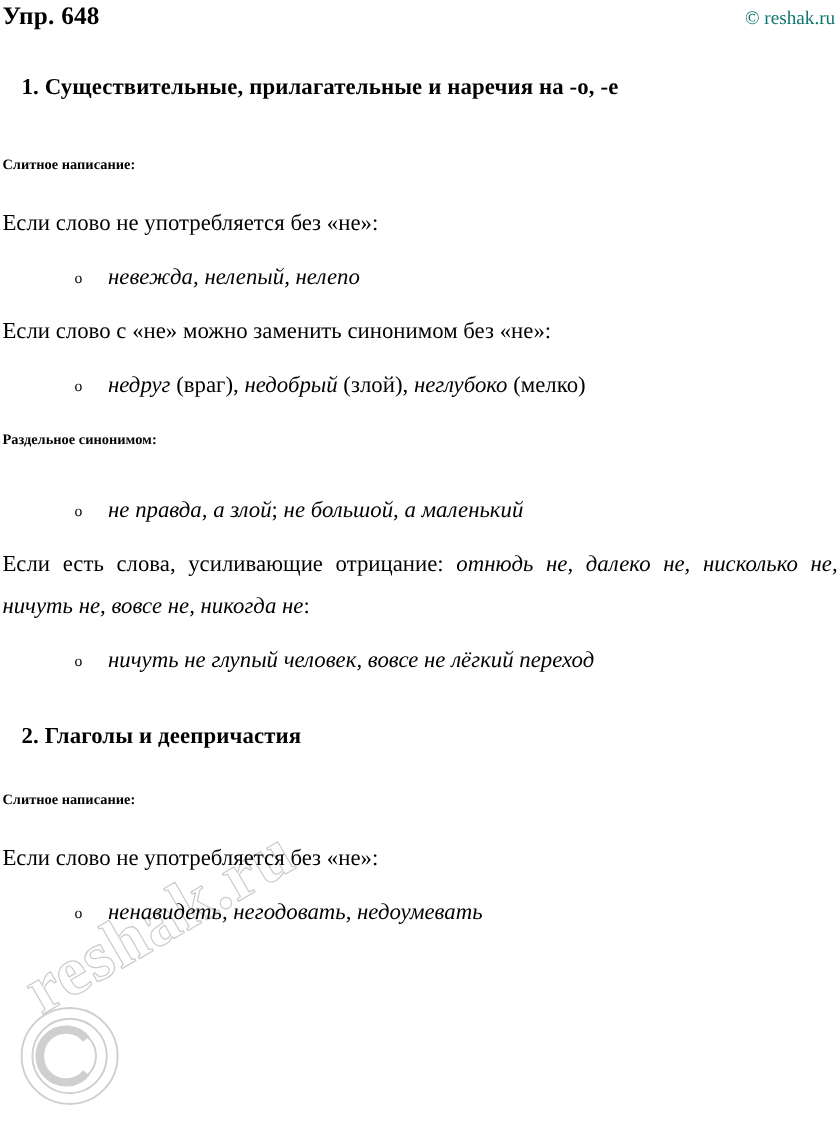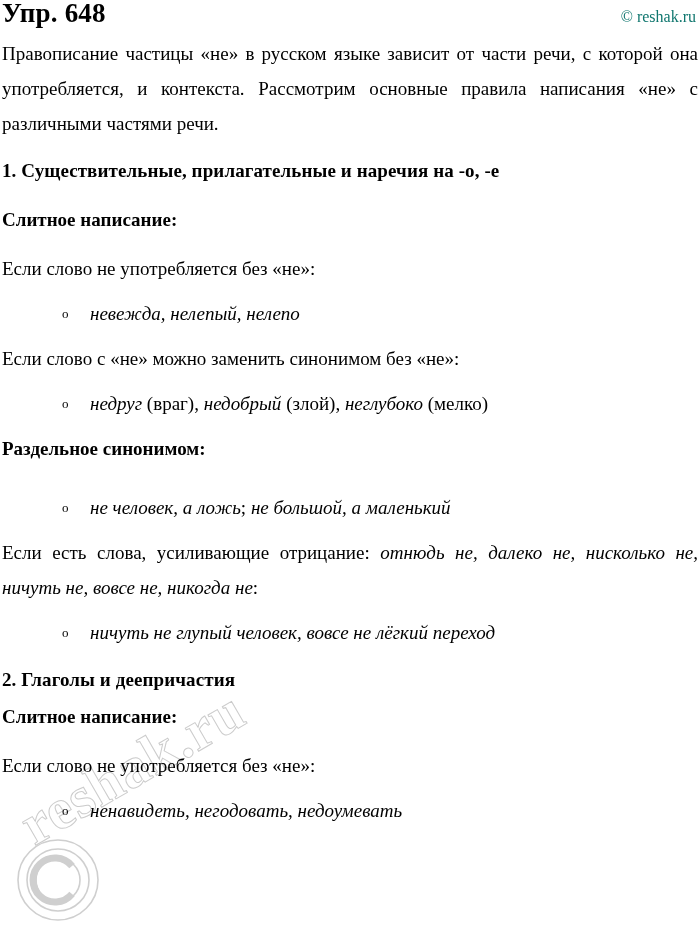--- a/index.html
+++ b/index.html
@@ -59,21 +59,21 @@
 
   .header-row {
     display: flex;
     align-items: baseline;
     justify-content: space-between;
     height: 26px;
     margin: 0;
     padding-top: 1px;
   }
   .doc-title {
-    font-size: 27px;
+    font-size: 21px;
     font-weight: 700;
     letter-spacing: .2px;
     line-height: 24px;
   }
   .copyright {
     font-size: 16px;
     line-height: 20px;
     color: #0f766e;
     white-space: nowrap;
     padding-right: 2px;
@@ -83,29 +83,29 @@
     margin: 0;
     font-size: 19px;
     line-height: 35px;
     text-align: justify;
     text-justify: inter-word;
     hyphens: none;
   }
   p.para.first { margin-top: 9px; }
 
   .h-sec {
-    margin: 0;
+    margin: 16px;
     font-size: 19px;
     font-weight: 700;
     line-height: 35px;
     letter-spacing: .1px;
   }
   .h-sub {
     margin: 0;
-    font-size: 19px;
+    font-size: 12px;
     font-weight: 700;
     line-height: 35px;
   }
 
   p.lead {
     margin: 0;
     font-size: 19px;
     line-height: 35px;
     text-align: justify;
   }
@@ -151,21 +151,20 @@
   </svg>
 </div>
 
 <div class="page">
 
   <div class="header-row">
     <div class="doc-title">Упр. 648</div>
     <div class="copyright">© reshak.ru</div>
   </div>
 
-  <p class="para first">Правописание частицы «не» в русском языке зависит от части речи, с которой она употребляется, и контекста. Рассмотрим основные правила написания «не» с различными частями речи.</p>
 
   <div class="sp-12"></div>
 
   <h2 class="h-sec">1. Существительные, прилагательные и наречия на -о, -е</h2>
   <div class="sp-14"></div>
 
   <h3 class="h-sub">Слитное написание:</h3>
   <div class="sp-14"></div>
 
   <p class="lead">Если слово не употребляется без «не»:</p>
@@ -190,21 +189,21 @@
 
   <div class="sp-10"></div>
 
   <h3 class="h-sub">Раздельное синонимом:</h3>
   <div class="sp-14"></div>
 
   <div class="sp-10"></div>
   <ul class="olist">
     <li>
       <span class="marker">o</span>
-      <span class="ital">не человек, а ложь</span><span class="rom">; </span><span class="ital">не большой, а маленький</span>
+      <span class="ital">не правда, а злой</span><span class="rom">; </span><span class="ital">не большой, а маленький</span>
     </li>
   </ul>
 
   <div class="sp-10"></div>
 
   <p class="lead"><span class="rom">Если есть слова, усиливающие отрицание: </span><span class="ital">отнюдь не, далеко не, нисколько не, ничуть не, вовсе не, никогда не</span><span class="rom">:</span></p>
   <div class="sp-10"></div>
   <ul class="olist">
     <li>
       <span class="marker">o</span>

